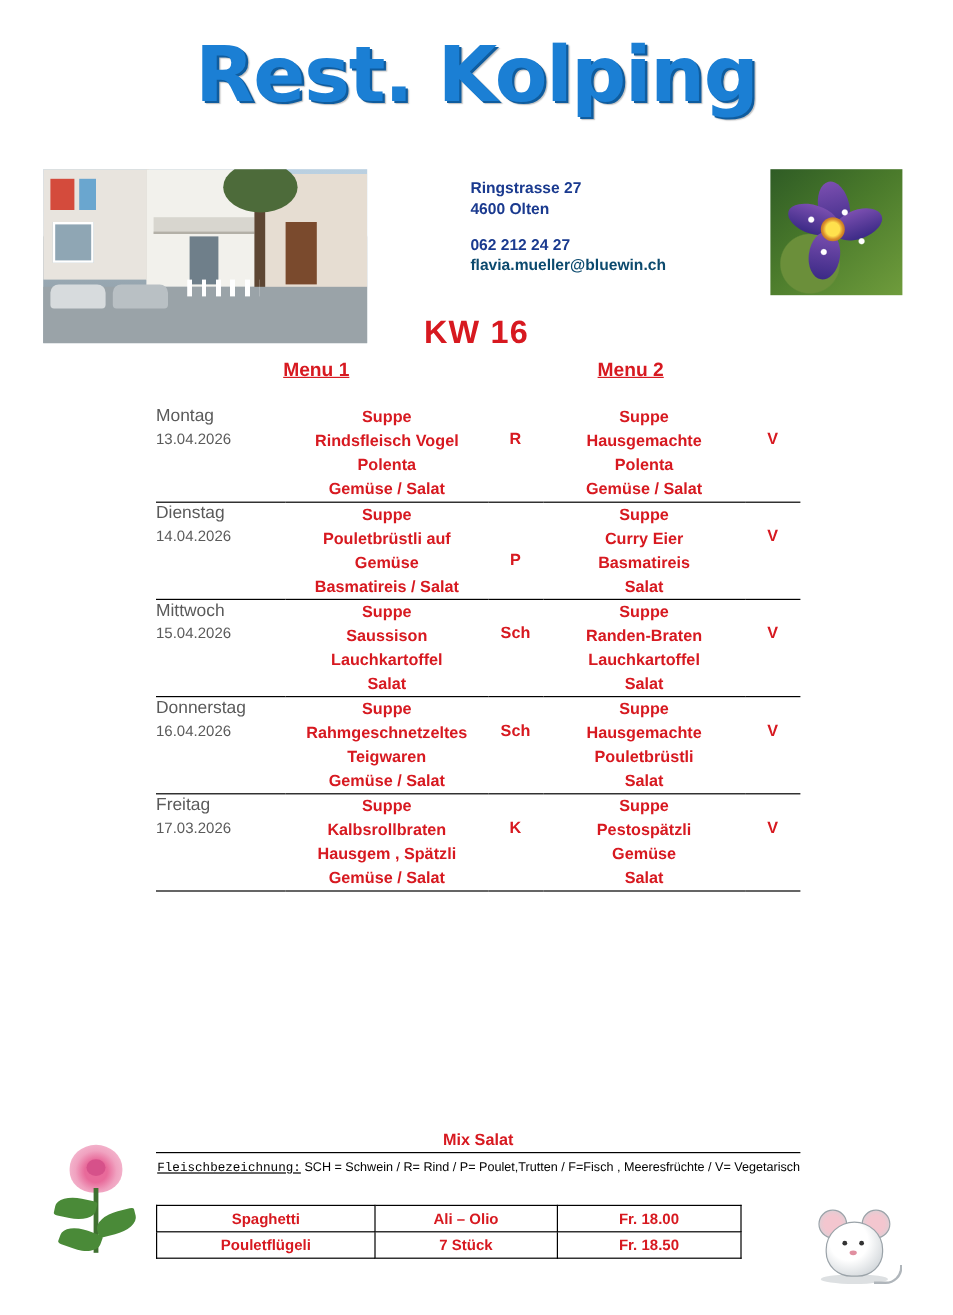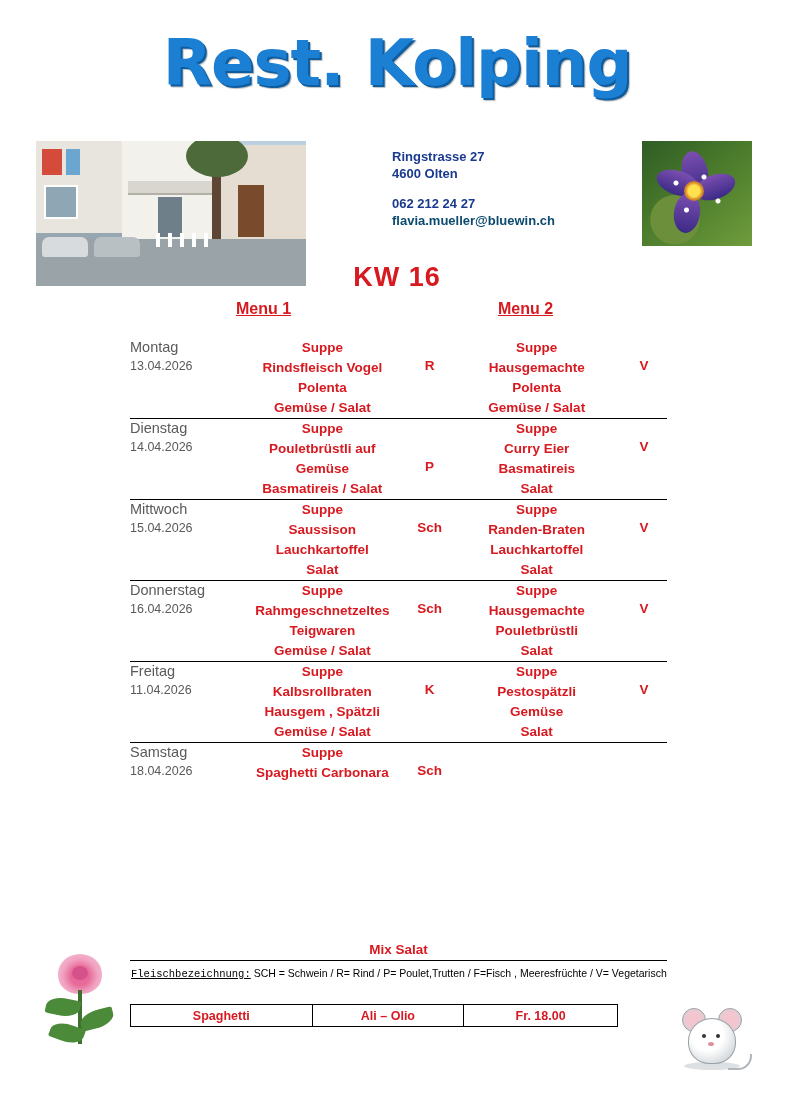--- a/index.html
+++ b/index.html
@@ -483,21 +483,21 @@
         <div>Salat</div>
       </td>
       <td class="col-code">
         <span class="inner" style="padding-top:20px;display:block;">V</span>
       </td>
     </tr>
 
     <tr class="day-row">
       <td class="col-day">
         <div class="day-name">Freitag</div>
-        <div class="day-date">11.04.2026</div>
+        <div class="day-date">17.03.2026</div>
       </td>
       <td class="col-menu">
         <div>Suppe</div>
         <div>Kalbsrollbraten</div>
         <div>Hausgem , Spätzli</div>
         <div>Gemüse / Salat</div>
       </td>
       <td class="col-code">
         <span class="inner" style="padding-top:20px;display:block;">K</span>
       </td>
@@ -505,50 +505,40 @@
         <div>Suppe</div>
         <div>Pestospätzli</div>
         <div>Gemüse</div>
         <div>Salat</div>
       </td>
       <td class="col-code">
         <span class="inner" style="padding-top:20px;display:block;">V</span>
       </td>
     </tr>
 
-    <tr class="day-row last">
-      <td class="col-day">
-        <div class="day-name">Samstag</div>
-        <div class="day-date">18.04.2026</div>
-      </td>
-      <td class="col-menu">
-        <div>Suppe</div>
-        <div>Spaghetti Carbonara</div>
-      </td>
-      <td class="col-code">
-        <span class="inner" style="padding-top:20px;display:block;">Sch</span>
-      </td>
-      <td class="col-menu"></td>
-      <td class="col-code"></td>
-    </tr>
   </tbody>
 </table>
 
 <div class="mix-salat">Mix Salat</div>
 
 <div class="legend">
   <u>Fleischbezeichnung:</u><span>  SCH = Schwein / R= Rind / P= Poulet,Trutten / F=Fisch , Meeresfrüchte / V= Vegetarisch</span>
 </div>
 
 <table class="price-table">
   <tbody>
     <tr>
       <td class="c1">Spaghetti</td>
       <td class="c2">Ali – Olio</td>
       <td class="c3">Fr.  18.00</td>
+    </tr>
+    <tr>
+      <td class="c1">Pouletflügeli</td>
+      <td class="c2">7 Stück</td>
+      <td class="c3">Fr. 18.50</td>
     </tr>
   </tbody>
 </table>
 
 <div class="rose">
   <div class="bloom"></div>
   <div class="stem"></div>
   <div class="leaf l1"></div>
   <div class="leaf l2"></div>
   <div class="leaf l3"></div>

